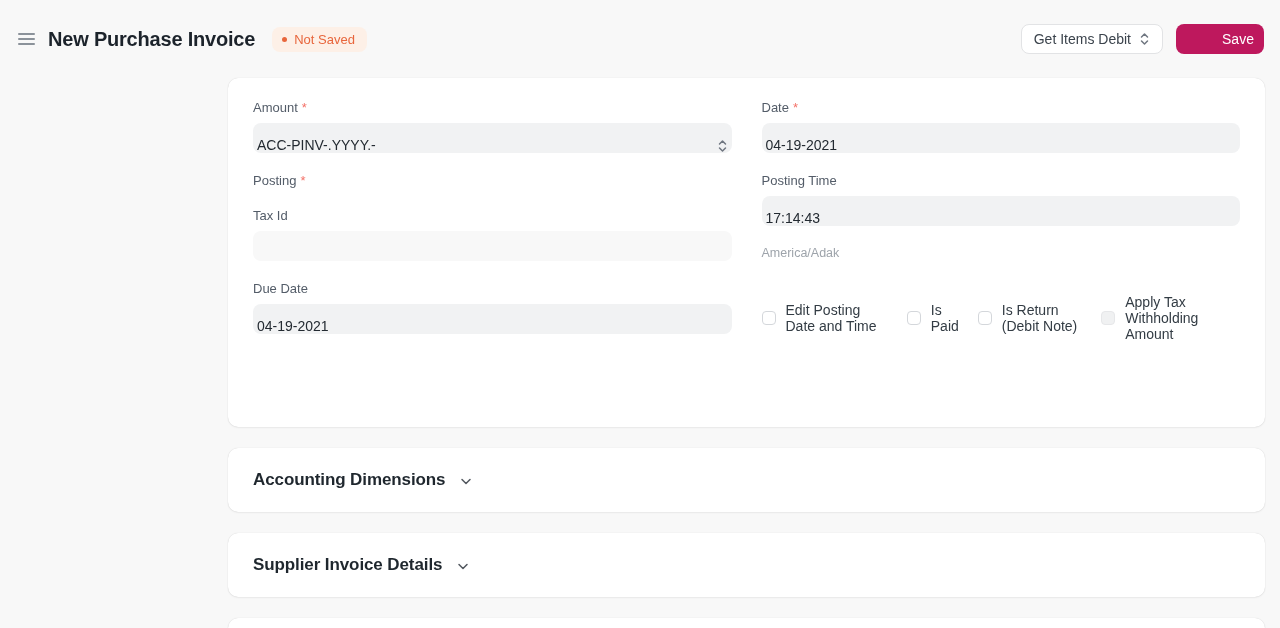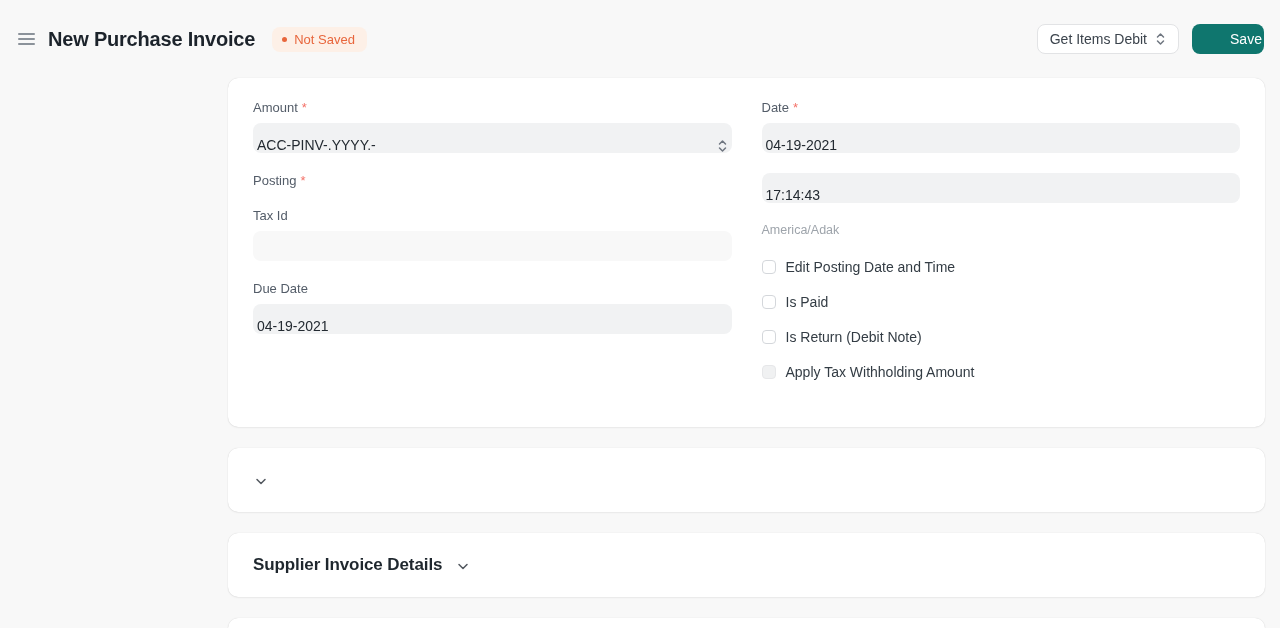--- a/index.html
+++ b/index.html
@@ -50,23 +50,23 @@
     border: none; font-family: inherit;
   }
   .btn-secondary {
     background: #ffffff;
     border: 1px solid #e2e3e5;
     color: #3b434c;
     padding: 0 12px;
     gap: 8px;
   }
   .btn-primary {
-    background: #0f766e;
+    background: #be185d;
     color: #ffffff;
-    width: 72px;
+    width: 88px;
     font-weight: 400;
     padding-left: 36px;
   }
 
   
   .content { margin-left: 228px; width: 1037px; }
   .card {
     background: #ffffff;
     border-radius: 10px;
     box-shadow: 0 1px 2px rgba(0,0,0,0.05), 0 0 1px rgba(0,0,0,0.18);
@@ -96,21 +96,21 @@
     align-items: flex-end;
     padding: 0 4px;
     font-size: 14px;
     color: #232a31;
   }
   .control.empty { background: #f8f8f8; }
   .control.select { justify-content: space-between; cursor: pointer; }
   .unfold-icon { color: #6f7680; display: inline-flex; }
   .helper-text { font-size: 12.5px; color: #9ea4ab; margin-top: 20px; }
 
-  .checkbox-group { margin-top: 22px; display: flex; flex-direction: column; gap: 19px; }
+  .checkbox-group { margin-top: 34px; display: flex; flex-direction: row; gap: 19px; }
   .checkbox-row { display: flex; align-items: center; gap: 10px; cursor: pointer; }
   .checkbox {
     width: 14px; height: 14px;
     border: 1px solid #d4d7db;
     border-radius: 4px;
     background: #ffffff;
     flex: 0 0 auto;
   }
   .checkbox.disabled { background: #f0f1f2; border-color: #e6e7e9; }
   .checkbox-label { font-size: 14px; color: #333c44; }
@@ -207,20 +207,23 @@
     <div>
       <div class="field">
         <div class="field-label">
           <span>Date</span>
           <span class="req">*</span>
         </div>
         <div class="control">04-19-2021</div>
       </div>
 
       <div class="field" style="margin-bottom:0;">
+        <div class="field-label">
+          <span>Posting Time</span>
+        </div>
         <div class="control">17:14:43</div>
         <div class="helper-text">America/Adak</div>
       </div>
 
       <div class="checkbox-group">
         <div class="checkbox-row">
           <span class="checkbox"></span>
           <span class="checkbox-label">Edit Posting Date and Time</span>
         </div>
         <div class="checkbox-row">
@@ -233,20 +236,21 @@
         </div>
         <div class="checkbox-row">
           <span class="checkbox disabled"></span>
           <span class="checkbox-label">Apply Tax Withholding Amount</span>
         </div>
       </div>
     </div>
   </div>
 
   <div class="card card-section">
+    <span class="section-title">Accounting Dimensions</span>
     <span class="chevron-icon">
       <svg width="16" height="16" viewBox="0 0 16 16" fill="none" stroke="currentColor" stroke-width="1.5" stroke-linecap="round" stroke-linejoin="round">
         <path d="M4 6.5 L8 10.5 L12 6.5"></path>
       </svg>
     </span>
   </div>
 
   <div class="card card-section">
     <span class="section-title">Supplier Invoice Details</span>
     <span class="chevron-icon">

